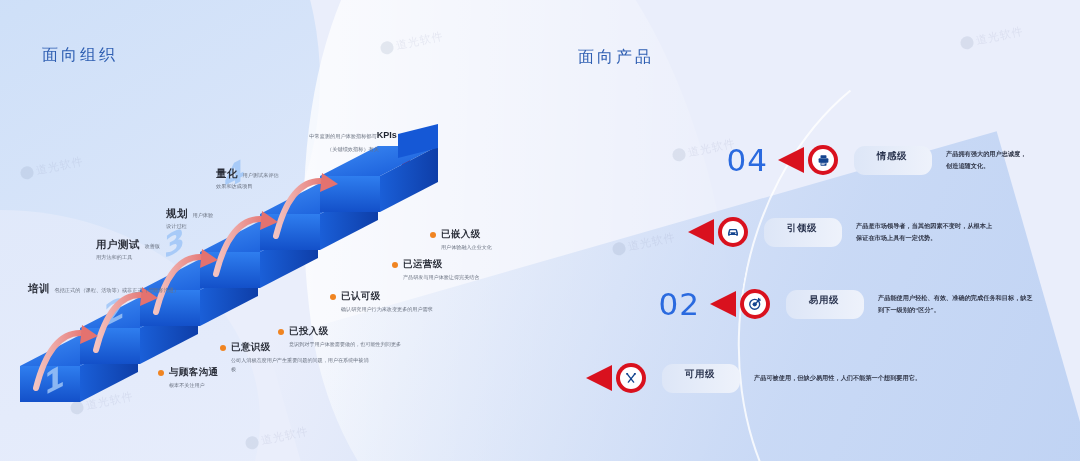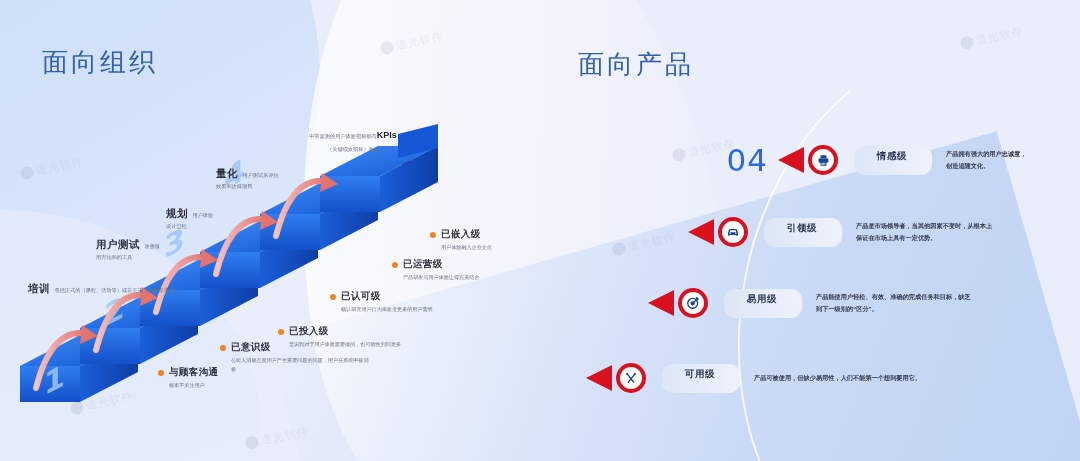--- a/index.html
+++ b/index.html
@@ -56,21 +56,21 @@
     transform:rotate(-12deg); user-select:none;
     display:flex; align-items:center; gap:3px;
   }
   .wm .wm-mark{
     width:13px;height:13px;border-radius:50%;
     background:rgba(120,135,170,.16);
     display:inline-block;
   }
   
   .panel-title{
-    position:absolute; font-size:26px; color:#2f5fb2;
+    position:absolute; font-size:16px; color:#2f5fb2;
     letter-spacing:3px; font-weight:400;
   }
   #title-left { left:42px;  top:45px; }
   #title-right{ left:578px; top:47px; }
 
   
   #stairs{ position:absolute; left:0; top:120px; width:540px; height:300px; }
 
   
   .lbl-top{ position:absolute; width:190px; }
@@ -374,20 +374,21 @@
           <path d="M6.4 12.4 L7.4 9.2 h9.2 l1 3.2 z" fill="#fff"></path>
         </svg>
       </i>
     </div>
   </div>
   <div class="mpill">引领级</div>
   <div class="mdesc">产品是市场领导者，当其他因素不变时，从根本上<br>保证在市场上具有一定优势。</div>
 </div>
 
 <div class="mrow" style="left:638px; top:286px;">
+  <div class="mnum">02</div>
   <div class="marker">
     <div class="tri"></div>
     <div class="circ">
       <i>
         <svg width="14" height="14" viewBox="0 0 24 24">
           <circle cx="11.5" cy="12.5" r="8.5" fill="none" stroke="#14458f" stroke-width="2.3"></circle>
           <circle cx="11.5" cy="12.5" r="3.6" fill="#14458f"></circle>
           <path d="M13 11 L20.5 3.6" stroke="#14458f" stroke-width="2.3" stroke-linecap="round" fill="none"></path>
           <path d="M18 2.2 L18 5.4 L21.2 5.4" stroke="#14458f" stroke-width="1.8" fill="none" stroke-linecap="round"></path>
         </svg>

